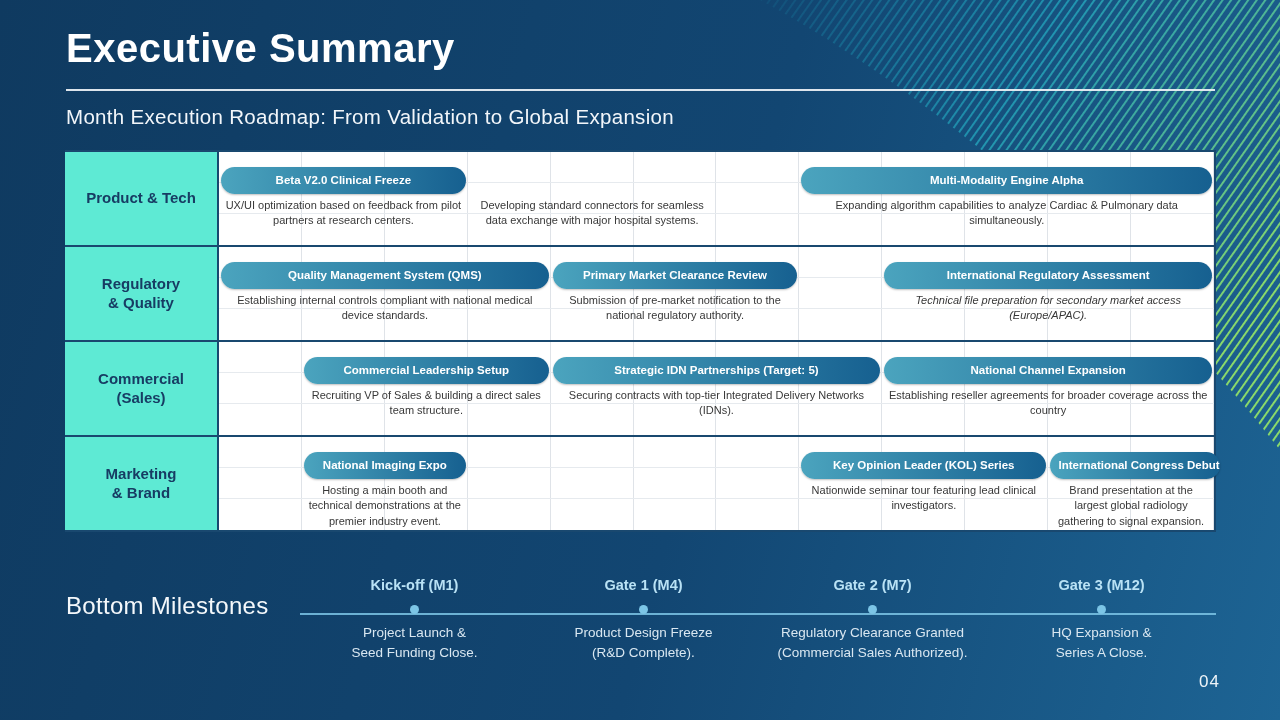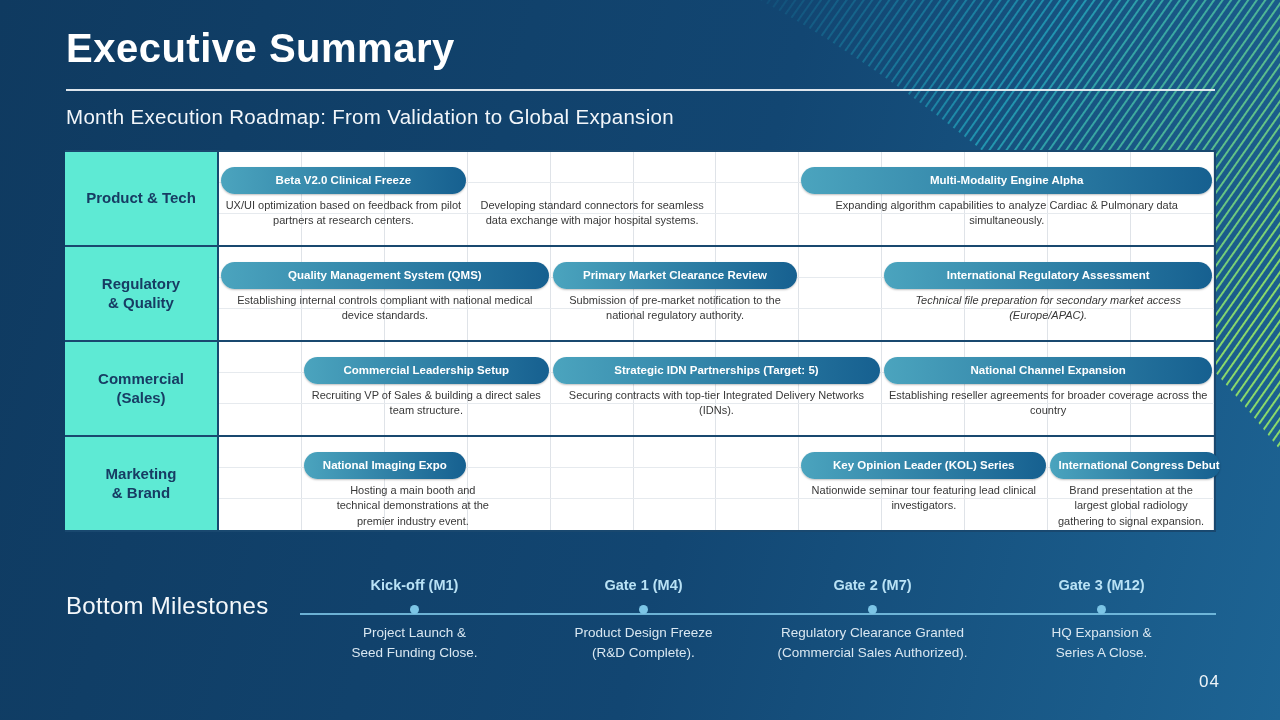--- a/index.html
+++ b/index.html
@@ -108,21 +108,21 @@
           <div class="pill-desc" style="left: 33.3333%; width: 33.3333%;">Securing contracts with top-tier Integrated Delivery Networks (IDNs).</div>
           <div class="pill" style="left: calc(66.6667% + 2px); width: calc(33.3333% - 4px);">National Channel Expansion</div>
           <div class="pill-desc" style="left: 66.6667%; width: 33.3333%;">Establishing reseller agreements for broader coverage across the country</div>
         </div>
       </div>
       <div class="band">
         <div class="row-label">Marketing
 &amp; Brand</div>
         <div class="row-grid">
           <div class="pill" style="left: calc(8.3333% + 2px); width: calc(16.6667% - 4px);">National Imaging Expo</div>
-          <div class="pill-desc" style="left: 8.3333%; width: 16.6667%; margin-left: 28px;">Hosting a main booth and technical demonstrations at the premier industry event.</div>
+          <div class="pill-desc" style="left: 8.3333%; width: 16.6667%;">Hosting a main booth and technical demonstrations at the premier industry event.</div>
           <div class="pill" style="left: calc(58.3333% + 2px); width: calc(25% - 4px);">Key Opinion Leader (KOL) Series</div>
           <div class="pill-desc" style="left: 58.3333%; width: 25%;">Nationwide seminar tour featuring lead clinical investigators.</div>
           <div class="pill" style="left: calc(83.3333% + 2px); width: calc(16.6667% - 4px); padding-left: 8px;">International Congress Debut</div>
           <div class="pill-desc" style="left: 83.3333%; width: 16.6667%;">Brand presentation at the largest global radiology gathering to signal expansion.</div>
         </div>
       </div>
     </div>
 </div>
 
 <div class="m-heading">Bottom Milestones</div>

